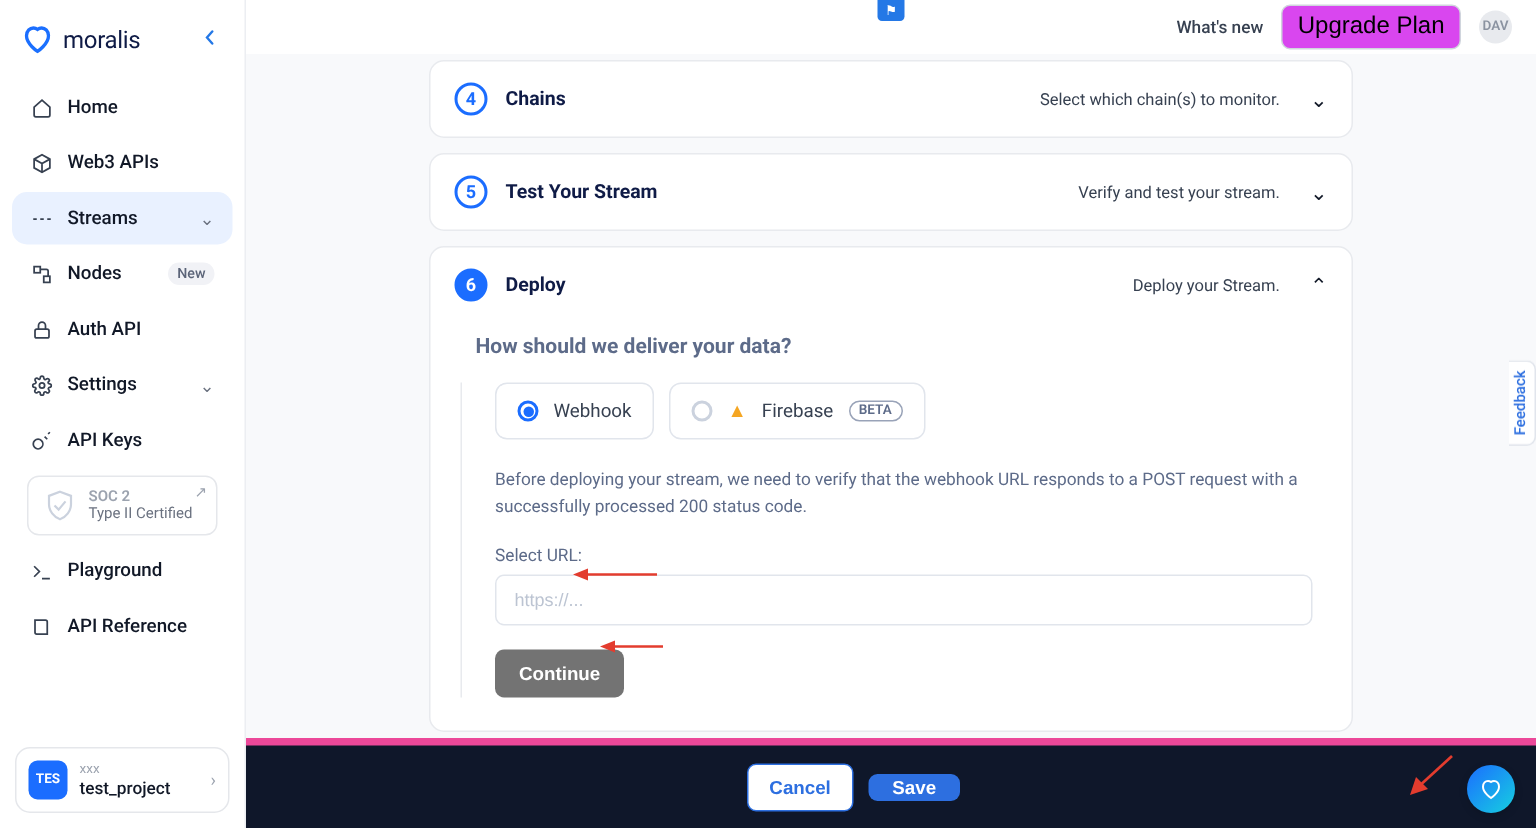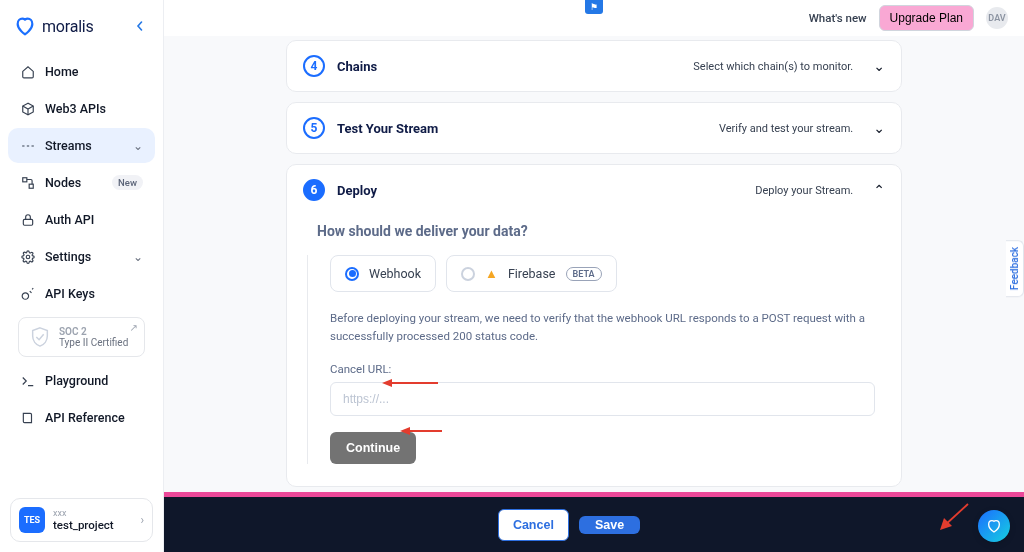--- a/index.html
+++ b/index.html
@@ -129,23 +129,23 @@
       top:0;
       background:#2478e6;
       color:#fff;
       width:18px; height:14px;
       font-size:9px;
       display:flex; align-items:center; justify-content:center;
       border-radius: 0 0 3px 3px;
     }
     .whats-new { font-size:11.5px; color:#374151; cursor:pointer; font-weight:500;}
     .upgrade-btn {
-      font-size:12px;
+      font-size:16px;
       border:1px solid #d0d5dd;
-      background:#f9a8d4;
+      background:#d946ef;
       padding:5px 10px;
       border-radius:6px;
       cursor:pointer;
       font-weight:500;
     }
     .avatar {
       width:22px; height:22px; border-radius:50%;
       background:#e8eaee; color:#8b93a1;
       font-size:9px; font-weight:600;
       display:flex; align-items:center; justify-content:center;
@@ -494,21 +494,21 @@
               <span>Webhook</span>
             </div>
             <div class="radio-card">
               <span class="radio"></span>
               <span class="firebase-icon">▲</span>
               <span>Firebase</span>
               <span class="beta-pill">BETA</span>
             </div>
           </div>
           <div class="help-text">Before deploying your stream, we need to verify that the webhook URL responds to a POST request with a successfully processed 200 status code.</div>
-          <div class="field-label">Cancel URL:</div>
+          <div class="field-label">Select URL:</div>
           <input class="text-input" type="text" placeholder="https://..." style="">
           <div>
             <button class="continue-btn">Continue</button>
           </div>
         </div>
       </div>
     </div>
 
   </div>
 </div>

